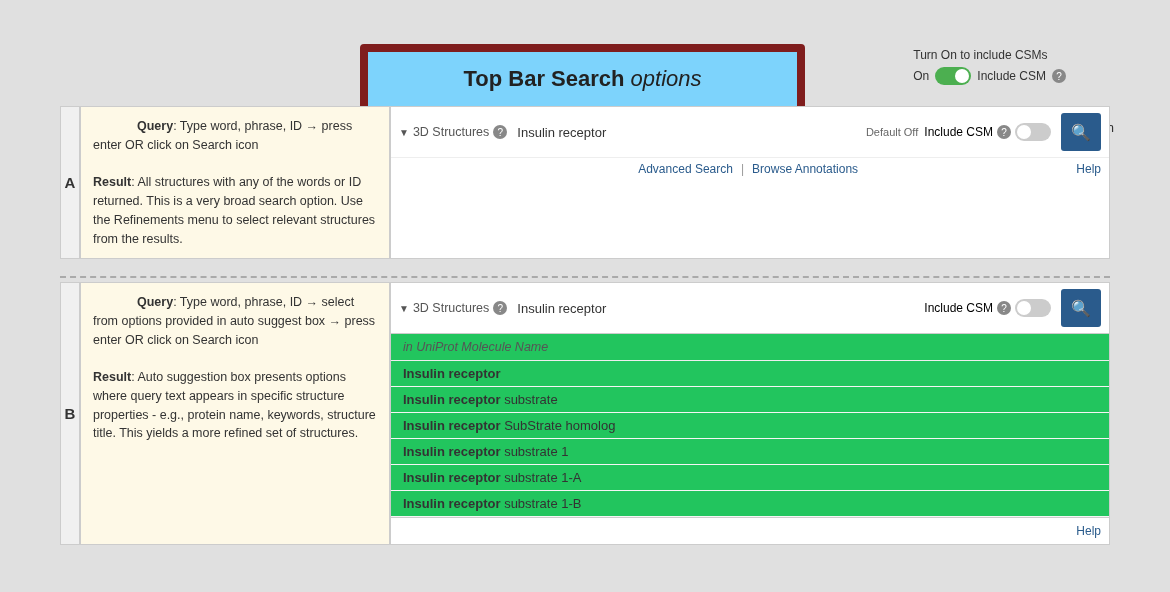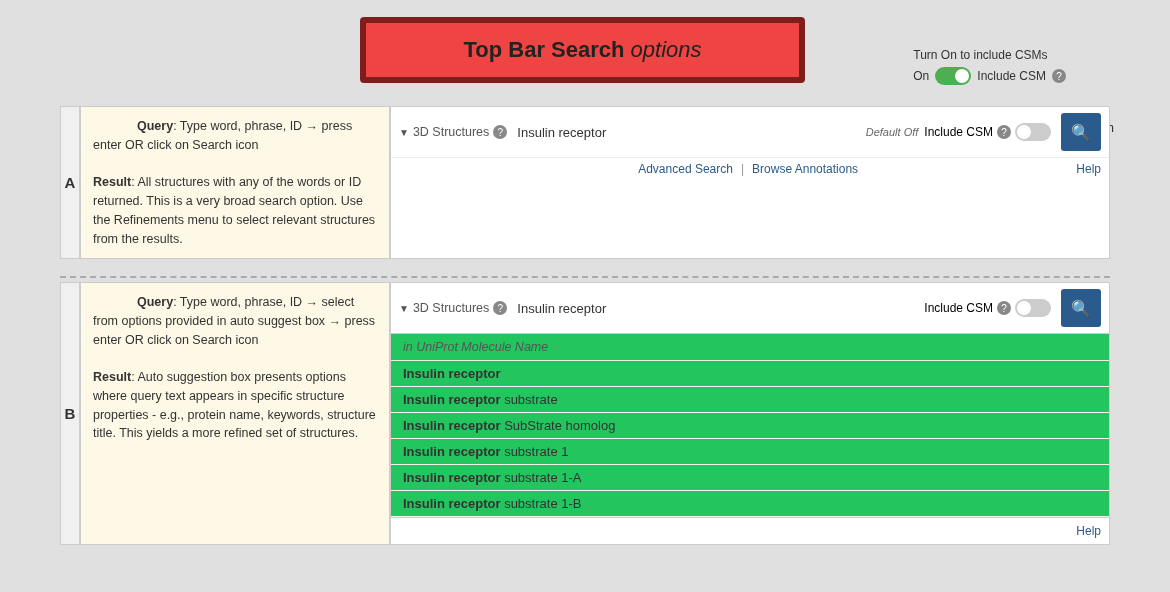--- a/index.html
+++ b/index.html
@@ -17,25 +17,25 @@
       width: 1170px;
       height: 592px;
       background: #e0e0e0;
       position: relative;
       padding: 20px 30px;
     }
 
     
     .title-box {
       position: absolute;
-      top: 17px;
+      top: 44px;
       left: 360px;
       width: 445px;
-      background: #ef4444;
-      border: 6px solid #7f1d1d;
+      background: #7dd3fc;
+      border: 8px solid #7f1d1d;
       border-radius: 4px;
       padding: 14px 20px;
       text-align: center;
     }
     .title-box h1 {
       font-size: 22px;
       font-weight: normal;
       color: #222;
     }
     .title-bold { font-weight: bold; }
@@ -177,21 +177,20 @@
       outline: none;
       font-size: 13px;
       color: #333;
       padding: 4px;
     }
 
     .default-off {
       font-size: 11px;
       color: #666;
       white-space: nowrap;
-      font-style: italic;
     }
 
     .include-csm-row {
       display: flex;
       align-items: center;
       gap: 4px;
       font-size: 12px;
       white-space: nowrap;
     }
 

